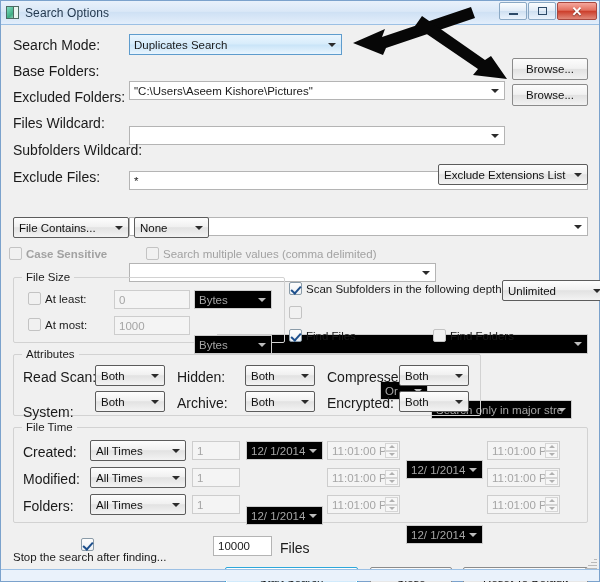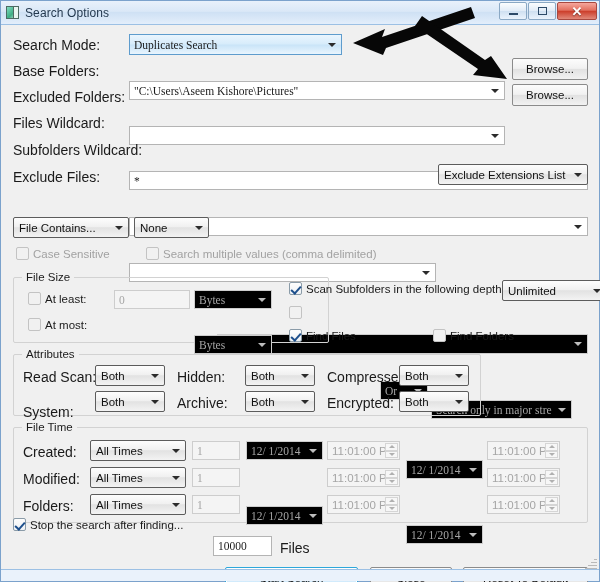--- a/index.html
+++ b/index.html
@@ -48,21 +48,21 @@
             text-shadow:0 1px 1px rgba(0,0,0,.45);}
   
   .client{flex:1 1 auto;position:relative;background:#f0f0f0;padding:0;}
   .row{position:absolute;display:flex;align-items:center;}
   .lbl{color:#1a1a1a;font-size:14px;white-space:nowrap;}
 
   
   .combo, .textbox{
     box-sizing:border-box;height:19px;background:#fff;
     border:1px solid #b4b4b4;font-size:11.5px;color:#1a1a1a;
-    display:flex;align-items:center;padding-left:4px;position:relative;font-family:Liberation Serif, serif;
+    display:flex;align-items:center;padding-left:4px;position:relative;
   }
   .combo .arrow, .btncombo .arrow{
     position:absolute;right:5px;top:50%;margin-top:-2px;
     width:0;height:0;border-left:4px solid transparent;border-right:4px solid transparent;
     border-top:4px solid #2b2b2b;
   }
   .combo.disabled{background:#000000;color:#a5a5a5;border-color:#cdcdcd;}
   .combo.disabled .arrow{border-top-color:#bdbdbd;}
   .combo.hl{
     background:linear-gradient(to bottom,#eaf5fe 0%,#d7ecfb 48%,#c9e4f8 52%,#e9f5fe 100%);
@@ -219,54 +219,57 @@
     </div>
     <div class="btncombo" style="position:absolute;left:133px;top:192px;width:75px;border-color:#5c5c5c;">
       <span>None</span>
       <span class="arrow"></span>
     </div>
     <div class="combo disabled" style="left:216px;top:193px;width:371px;height:20px;">
       <span></span>
       <span class="arrow"></span>
     </div>
 
-    <div class="cb dim" style="position:absolute;left:15px;top:222px;">
+    <div class="cb dim" style="position:absolute;left:8px;top:222px;font-weight:bold;">
       <span class="box off"></span>
       <span class="txt">Case Sensitive</span>
     </div>
     <div class="cb dim" style="position:absolute;left:145px;top:222px;">
       <span class="box off"></span>
       <span class="txt">Search multiple values (comma delimited)</span>
     </div>
     <div class="combo disabled" style="left:379px;top:220px;width:48px;height:19px;">
       <span>Or</span>
       <span class="arrow"></span>
     </div>
     <div class="combo disabled" style="left:430px;top:220px;width:141px;height:19px;overflow:hidden;">
       <span style="white-space:nowrap;">Search only in major stre</span>
       <span class="arrow"></span>
     </div>
 
-    <div class="group" style="left:12px;top:252px;width:316px;height:66px;">
+    <div class="group" style="left:12px;top:252px;width:272px;height:66px;">
       <span class="gtitle">File Size</span>
       <div class="cb" style="position:absolute;left:14px;top:14px;">
         <span class="box off"></span>
         <span class="txt">At least:</span>
       </div>
       <div class="textbox disabled" style="position:absolute;left:100px;top:12px;width:76px;">
         <span>0</span>
       </div>
       <div class="combo disabled" style="left:180px;top:12px;width:78px;">
         <span>Bytes</span>
         <span class="arrow"></span>
       </div>
       <div class="cb" style="position:absolute;left:14px;top:40px;">
         <span class="box off"></span>
         <span class="txt">At most:</span>
       </div>
+      <div class="textbox disabled" style="position:absolute;left:100px;top:38px;width:76px;">
+        <span>1000</span>
+      </div>
       <div class="combo disabled" style="left:180px;top:38px;width:78px;">
         <span>Bytes</span>
         <span class="arrow"></span>
       </div>
     </div>
 
     <div class="cb" style="position:absolute;left:288px;top:257px;">
       <span class="box on"></span>
       <span class="txt">Scan Subfolders in the following depth:</span>
     </div>
@@ -437,21 +440,21 @@
             <div>
               <i class="tri-u"></i>
             </div>
             <div>
               <i class="tri-d"></i>
             </div>
           </span>
       </div>
     </div>
 
-    <div class="cb" style="position:absolute;left:12px;top:493px;">
+    <div class="cb" style="position:absolute;left:12px;top:513px;flex-direction:column;">
       <span class="box on"></span>
       <span class="txt">Stop the search after finding...</span>
     </div>
     <div class="textbox" style="position:absolute;left:212px;top:511px;width:59px;height:20px;">
       <span>10000</span>
     </div>
     <span class="lbl" style="position:absolute;left:279px;top:515px;">Files</span>
 
     <div class="btn primary" style="position:absolute;left:224px;top:542px;width:133px;height:21px;">
       <span>Start Search</span>

